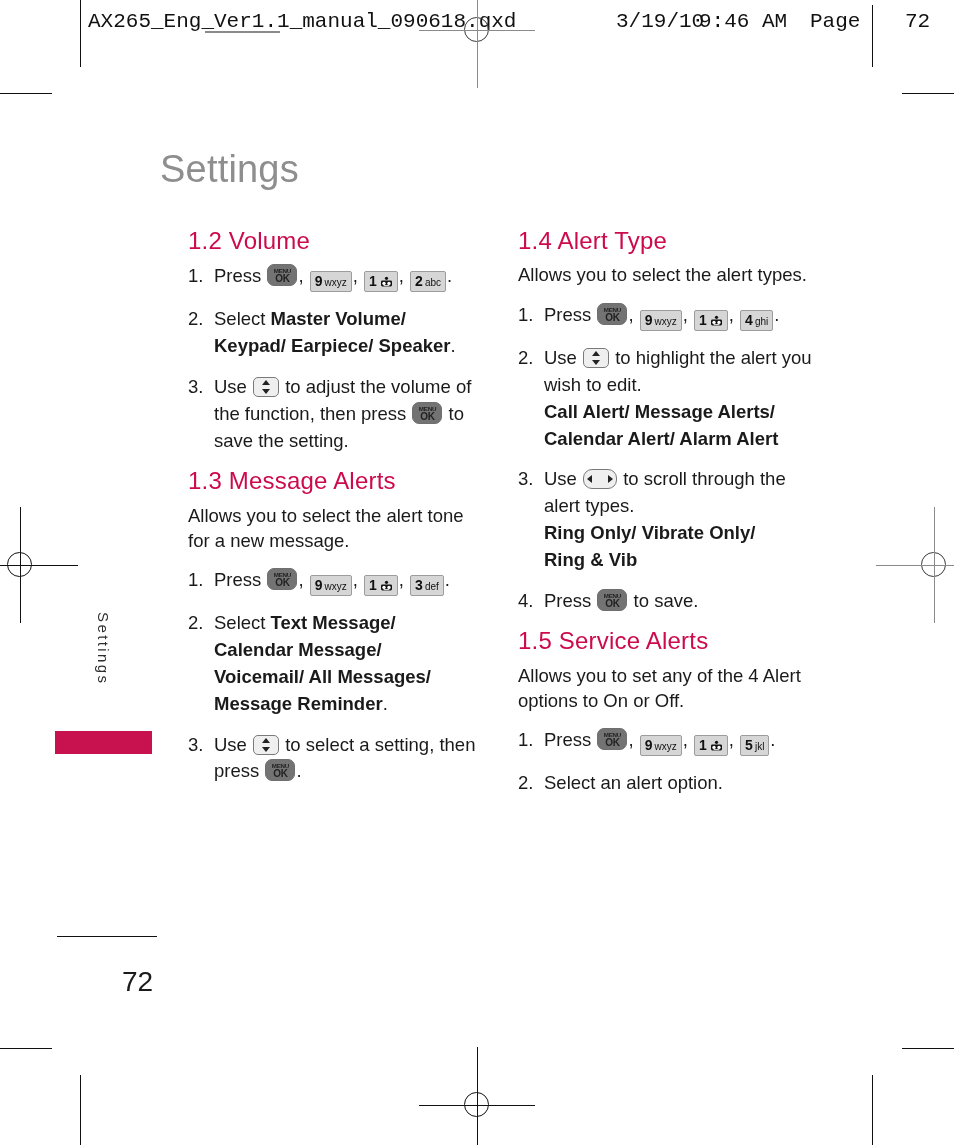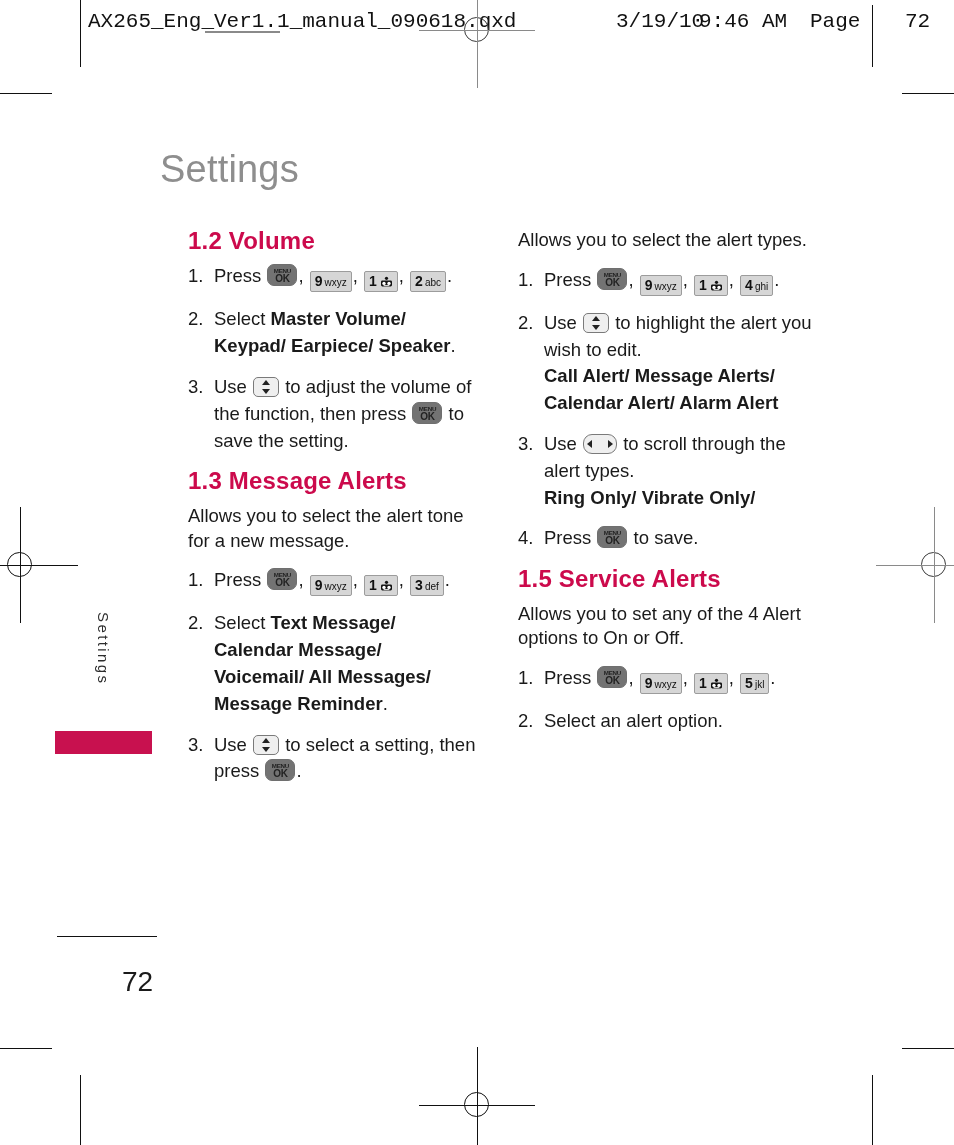--- a/index.html
+++ b/index.html
@@ -121,21 +121,21 @@
     position: absolute;
     top: 228px;
     width: 300px;
   }
   .col-left  { left: 188px; }
   .col-right { left: 518px; }
 
   h2.sect {
     margin: 0 0 9px 0;
     font-size: 24px;
-    font-weight: 700;
+    font-weight: 400;
     color: #cc0a4c;
     letter-spacing: 0.2px;
     line-height: 1.1;
   }
   .sect-gap { margin-top: 28px; }
 
   p.body {
     margin: 0 0 14px 0;
     font-size: 18.5px;
     line-height: 1.34;
@@ -413,20 +413,21 @@
         <span class="key key-ok">
           <span class="m">MENU</span>
           <span class="o">OK</span>
         </span><span>.</span>
       </li>
     </ol>
   </div>
 
   <div class="col col-right">
 
+    <h2 class="sect">1.4 Alert Type</h2>
     <p class="body">Allows you to select the alert types.</p>
 
     <ol class="steps">
       <li>
         <span class="num">1.</span>
         <span>Press</span>
         <span class="key key-ok">
           <span class="m">MENU</span>
           <span class="o">OK</span>
         </span>,
@@ -449,20 +450,21 @@
         <span class="nowrapline bold">Call Alert/ Message Alerts/</span>
         <span class="nowrapline bold">Calendar Alert/ Alarm Alert</span>
       </li>
 
       <li>
         <span class="num">3.</span>
         <span>Use</span>
         <span class="key key-lr"><i class="ar lf"></i><i class="ar rt"></i></span>
         <span>to scroll through the alert types.</span>
         <span class="nowrapline bold">Ring Only/ Vibrate Only/</span>
+        <span class="nowrapline bold">Ring &amp; Vib</span>
       </li>
 
       <li>
         <span class="num">4.</span>
         <span>Press</span>
         <span class="key key-ok">
           <span class="m">MENU</span>
           <span class="o">OK</span>
         </span>
         <span>to save.</span>

